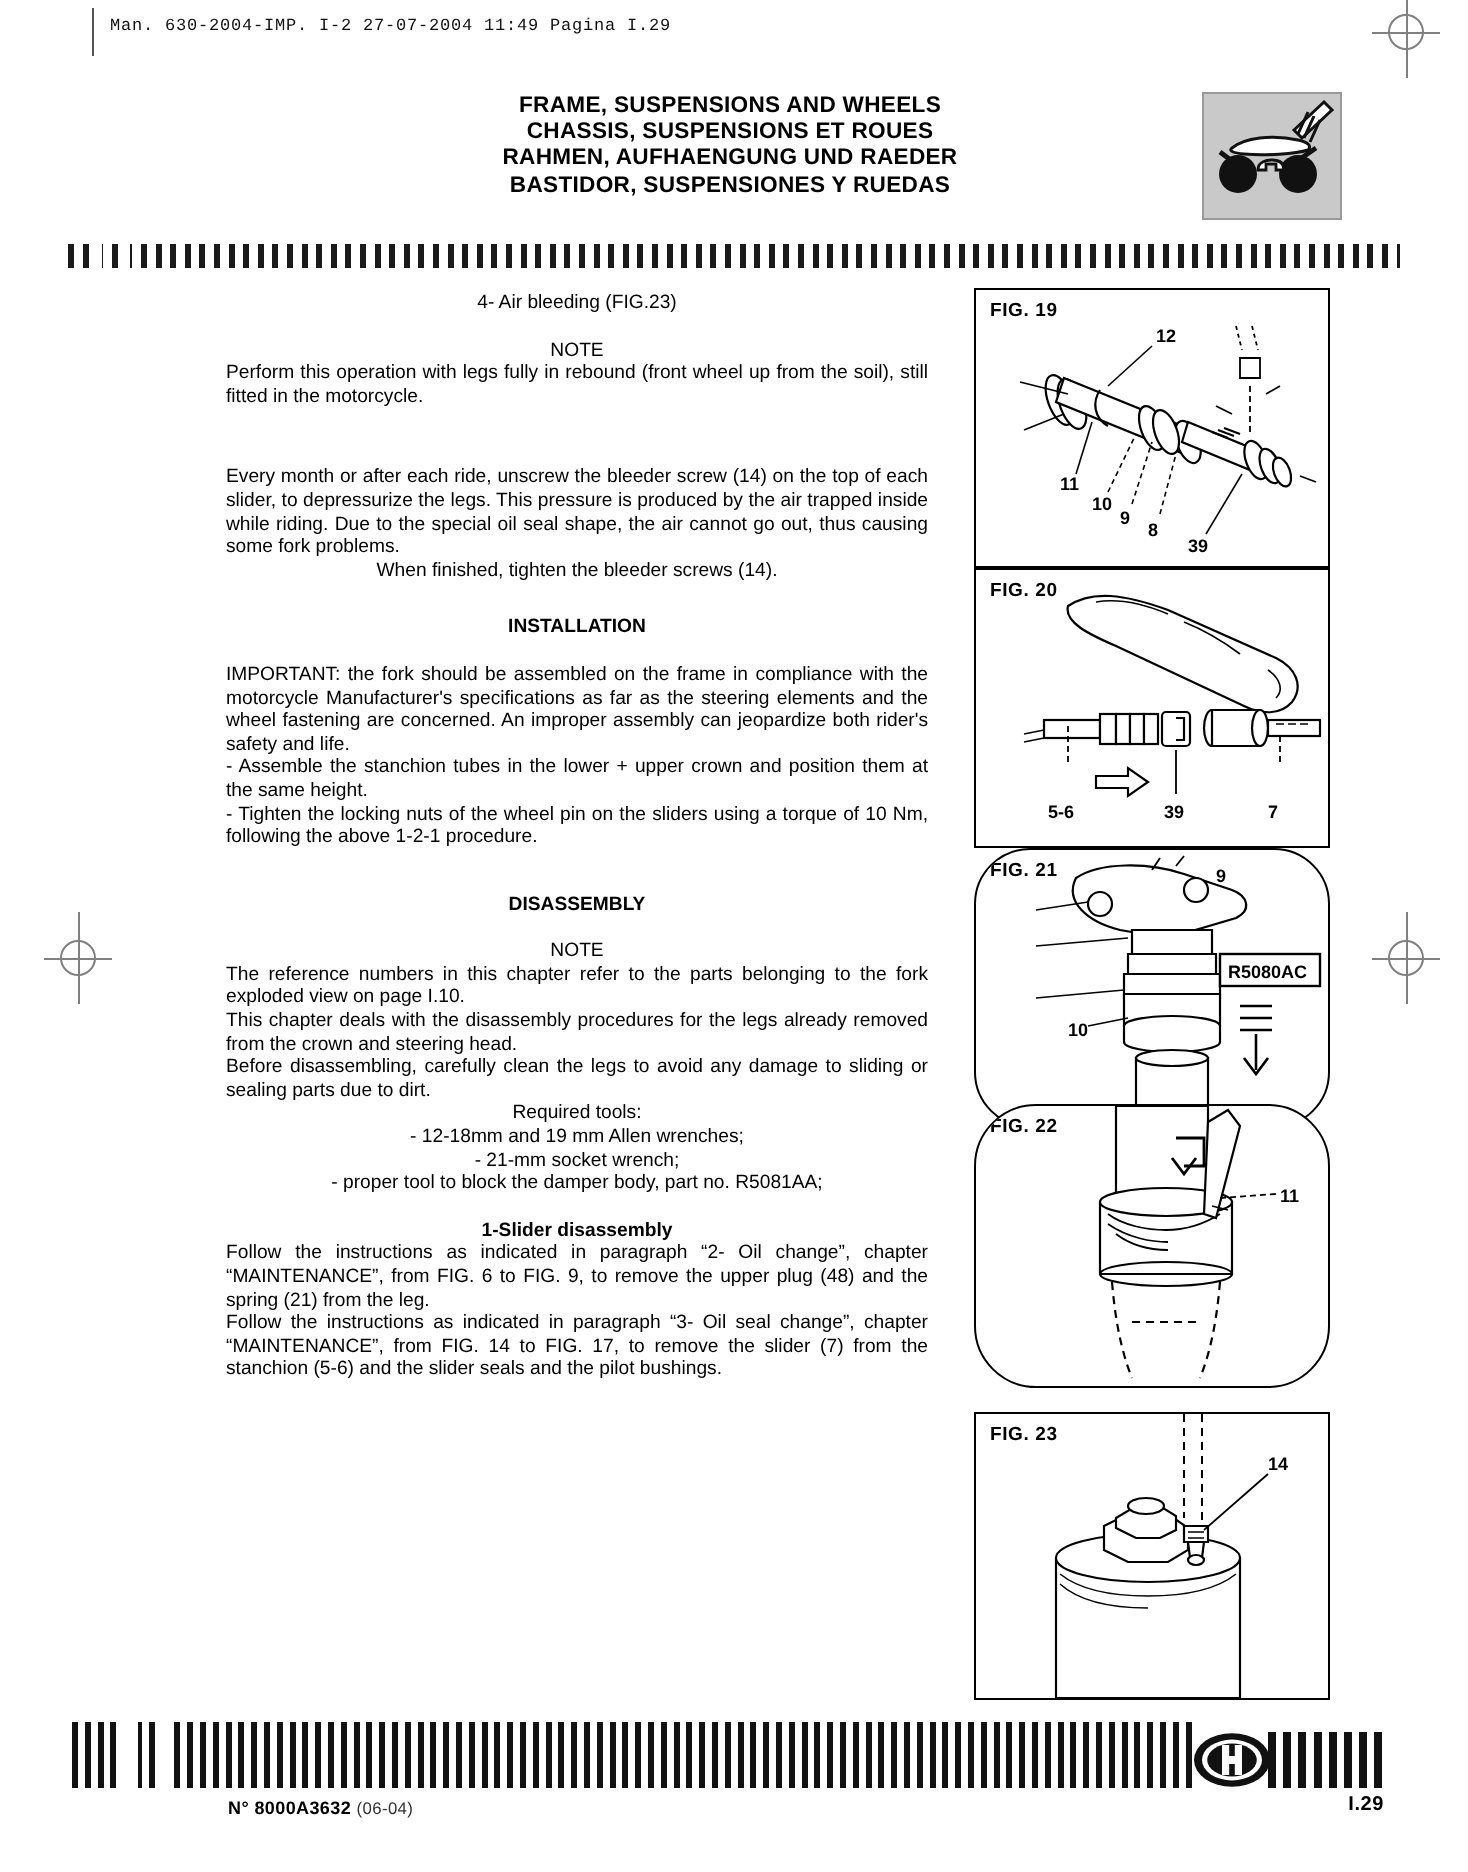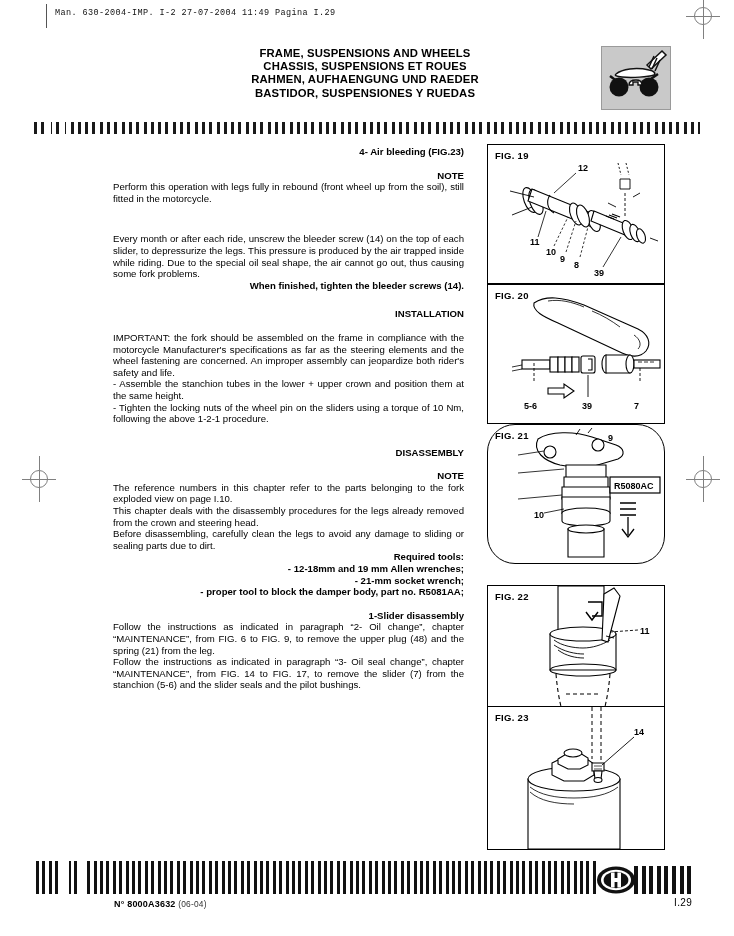--- a/index.html
+++ b/index.html
@@ -25,41 +25,41 @@
 
   
   .tickrule{position:absolute;left:34px;top:122px;width:666px;height:12px;
     background:repeating-linear-gradient(to right,#1a1a1a 0px,#1a1a1a 3px,#ffffff 3px,#ffffff 7.3px);}
   .tickrule .gap1{position:absolute;left:12px;top:0;width:5px;height:12px;background:#fff;}
   .tickrule .gap2{position:absolute;left:25px;top:0;width:6px;height:12px;background:#fff;}
 
   
   .col{position:absolute;left:113px;top:146px;width:351px;}
   .col p{margin:0;font-size:9.6px;line-height:11.6px;text-align:justify;}
-  .col p.nj{text-align:right;font-weight:bold;}
+  .col p.nj{text-align:center;}
   .h-bold{font-weight:bold;font-size:9.8px;}
   .sp-s{height:12px;}
   .sp-m{height:17px;}
   .sp-l{height:22px;}
 
   
   .fig{position:absolute;left:487px;border:1px solid #000;background:#fff;overflow:hidden;}
   .fig .flab{position:absolute;left:6px;top:5px;font-size:9.5px;font-weight:bold;letter-spacing:0.3px;z-index:4;background:#fff;padding:0 1px;}
   .fig svg{position:absolute;left:0;top:0;}
   .cal{font-family:"Liberation Sans",sans-serif;font-size:9px;font-weight:bold;}
   .boxlab{font-family:"Liberation Sans",sans-serif;font-size:9px;font-weight:bold;}
 
   
   .footbar{position:absolute;left:36px;top:861px;width:560px;height:33px;
     background:repeating-linear-gradient(to right,#111 0px,#111 3px,#fff 3px,#fff 6.4px);}
   .footbar .fg1{position:absolute;left:24px;top:0;width:9px;height:33px;background:#fff;}
   .footbar .fg2{position:absolute;left:44px;top:0;width:7px;height:33px;background:#fff;}
   .foot-num{position:absolute;left:114px;top:899px;font-size:9px;font-weight:bold;letter-spacing:0.2px;}
   .foot-num span.rev{font-weight:normal;font-size:8.4px;color:#333;}
-  .pagenum{position:absolute;right:42px;top:897px;font-size:10px;font-weight:normal;letter-spacing:0.3px;padding-left:23px;}
+  .pagenum{position:absolute;right:42px;top:897px;font-size:10px;font-weight:bold;letter-spacing:0.3px;padding-left:23px;}
   .huslogo{position:absolute;left:596px;top:866px;}
   .footstripe{position:absolute;left:634px;top:866px;width:60px;height:28px;
     background:repeating-linear-gradient(to right,#111 0px,#111 4px,#fff 4px,#fff 7.6px);}
 </style>
 </head>
 <body>
 
 <div class="printbar">
   <div class="ptext">Man. 630-2004-IMP. I-2   27-07-2004   11:49   Pagina I.29</div>
 </div>
@@ -258,21 +258,21 @@
       <path d="M132 78 L148 78 M132 84 L148 84 M132 90 L148 90"></path>
       <path d="M140 92 L140 110 M134 104 L140 112 L146 104"></path>
     </g>
     <rect x="122" y="52" width="50" height="16" fill="#fff" stroke="#000" stroke-width="1.2"></rect>
     <text class="boxlab" x="126" y="64">R5080AC</text>
     <text class="cal" x="46" y="93">10</text>
     <text class="cal" x="120" y="16">9</text>
   </svg>
 </div>
 
-<div class="fig" style="top:585px;width:176px;height:140px;">
+<div class="fig" style="top:552px;width:176px;height:140px;border-radius:31px;">
   <div class="flab">FIG. 22</div>
   <svg width="176" height="140" viewBox="0 0 176 140">
     <g stroke="#000" fill="#fff" stroke-width="1.1">
       <path d="M70 0 L116 0 L116 62 L70 62 Z"></path>
       <path d="M62 48 L128 48 L128 84 L62 84 Z"></path>
       <ellipse cx="95" cy="48" rx="33" ry="7"></ellipse>
       <ellipse cx="95" cy="84" rx="33" ry="6" fill="none"></ellipse>
       <path d="M66 54 C74 60 86 62 95 62 C104 62 114 59 122 54" fill="none" stroke-width="0.9"></path>
       <path d="M66 59 C76 66 88 68 96 68" fill="none" stroke-width="0.9"></path>
       <path d="M70 64 C78 70 88 72 96 72" fill="none" stroke-width="0.9"></path>

